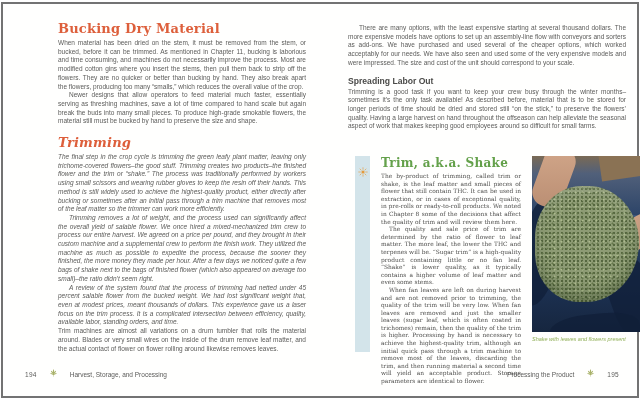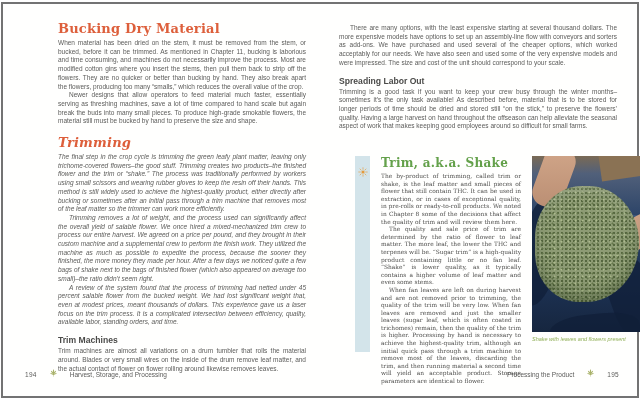--- a/index.html
+++ b/index.html
@@ -8,21 +8,21 @@
 
   
   .h-orange{font-family:"DejaVu Serif", serif;font-weight:bold;color:#dd5f3b;font-size:13px;letter-spacing:.2px;margin:0 0 3px 0;}
   .h-sub{font-family:"Liberation Sans", sans-serif;font-weight:bold;color:#4b4b49;font-size:8.6px;margin:8px 0 2px 0;}
   .body-p{font-size:6.5px;line-height:8.7px;text-align:justify;margin:0;color:#5b5b59;}
   .indent{text-indent:11px;}
   .section{margin-top:9px;font-style:italic;}
 
   
   .left-col{position:absolute;left:55px;top:17px;width:248px;}
-  .right-col{position:absolute;left:336px;top:20px;width:278px;}
+  .right-col{position:absolute;left:345px;top:20px;width:278px;}
 
   
   .sidebar{position:absolute;left:352px;top:152px;display:flex;align-items:flex-start;}
   .sidebar-bar{width:15px;height:196px;background:#d3e4ea;position:relative;flex:none;}
   .sun-wrap{position:absolute;left:2.5px;top:7px;}
   .sidebar-text{width:140px;margin-left:11px;flex:none;}
   .sidebar-title{font-family:"DejaVu Serif", serif;font-weight:bold;color:#64a14b;font-size:12px;letter-spacing:.3px;margin:0 0 3px 0;}
   .sidebar-p{font-family:"DejaVu Serif", serif;font-size:5.9px;line-height:7.6px;text-align:justify;margin:0;color:#4f4f4d;}
   .sidebar-p.indent{text-indent:8px;}
 
@@ -72,21 +72,20 @@
       <p class="body-p">When material has been dried on the stem, it must be removed from the stem, or bucked, before it can be trimmed. As mentioned in Chapter 11, bucking is laborious and time consuming, and machines do not necessarily improve the process. Most are modified cotton gins where you insert the stems, then pull them back to strip off the flowers. They are no quicker or better than bucking by hand. They also break apart the flowers, producing too many “smalls,” which reduces the overall value of the crop.</p>
       <p class="body-p indent">Newer designs that allow operators to feed material much faster, essentially serving as threshing machines, save a lot of time compared to hand scale but again break the buds into many small pieces. To produce high-grade smokable flowers, the material still must be bucked by hand to preserve the size and shape.</p>
     </div>
     <div class="section">
       <h1 class="h-orange">Trimming</h1>
       <p class="body-p">The final step in the crop cycle is trimming the green leafy plant matter, leaving only trichome-covered flowers–the good stuff. Trimming creates two products–the finished flower and the trim or “shake.” The process was traditionally performed by workers using small scissors and wearing rubber gloves to keep the resin off their hands. This method is still widely used to achieve the highest-quality product, either directly after bucking or sometimes after an initial pass through a trim machine that removes most of the leaf matter so the trimmer can work more efficiently.</p>
       <p class="body-p indent">Trimming removes a lot of weight, and the process used can significantly affect the overall yield of salable flower. We once hired a mixed-mechanized trim crew to process our entire harvest. We agreed on a price per pound, and they brought in their custom machine and a supplemental crew to perform the finish work. They utilized the machine as much as possible to expedite the process, because the sooner they finished, the more money they made per hour. After a few days we noticed quite a few bags of shake next to the bags of finished flower (which also appeared on average too small)–the ratio didn’t seem right.</p>
       <p class="body-p indent">A review of the system found that the process of trimming had netted under 45 percent salable flower from the bucked weight. We had lost significant weight that, even at modest prices, meant thousands of dollars. This experience gave us a laser focus on the trim process. It is a complicated intersection between efficiency, quality, available labor, standing orders, and time.</p>
     </div>
     <div>
-      <h2 class="h-sub">Trim Machines</h2>
       <p class="body-p">Trim machines are almost all variations on a drum tumbler that rolls the material around. Blades or very small wires on the inside of the drum remove leaf matter, and the actual contact of flower on flower rolling around likewise removes leaves.</p>
     </div>
   </div>
 
   <div class="footer left">
     <span class="pagenum">194</span>
     <span class="gap"></span>
     <span>
       <svg width="9" height="9" viewBox="0 0 20 20">
         <g fill="#a9b26a">

